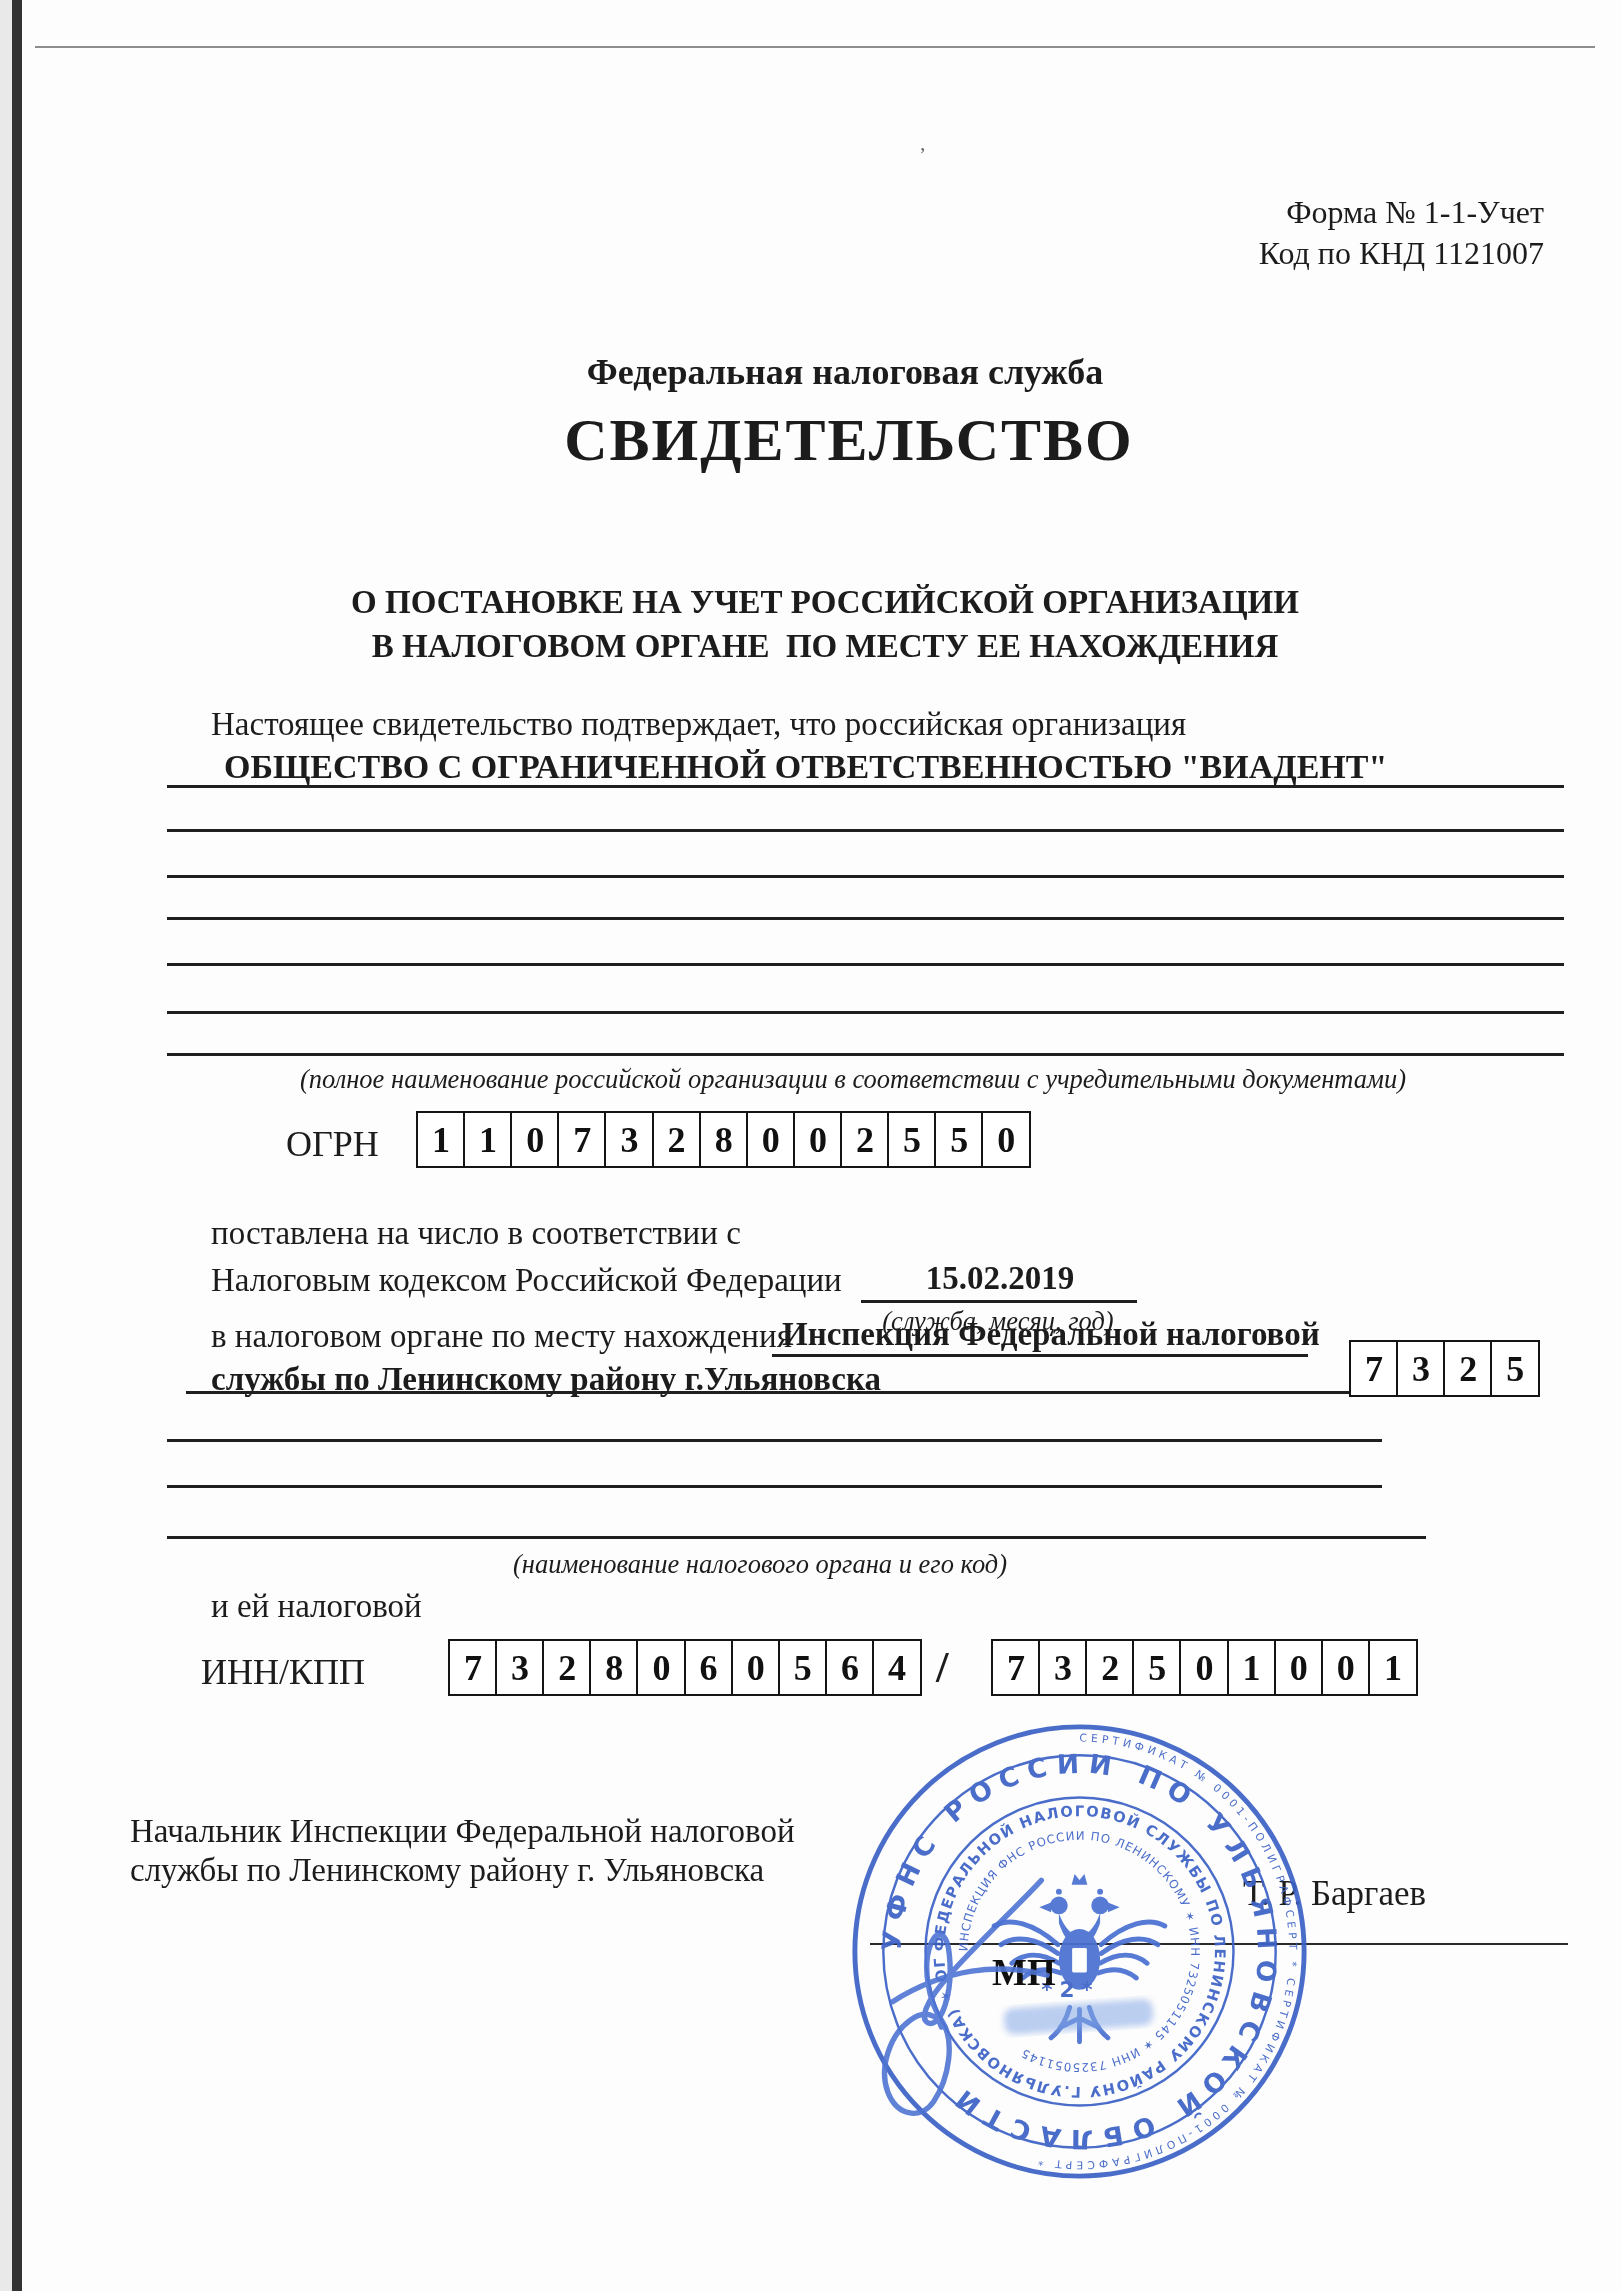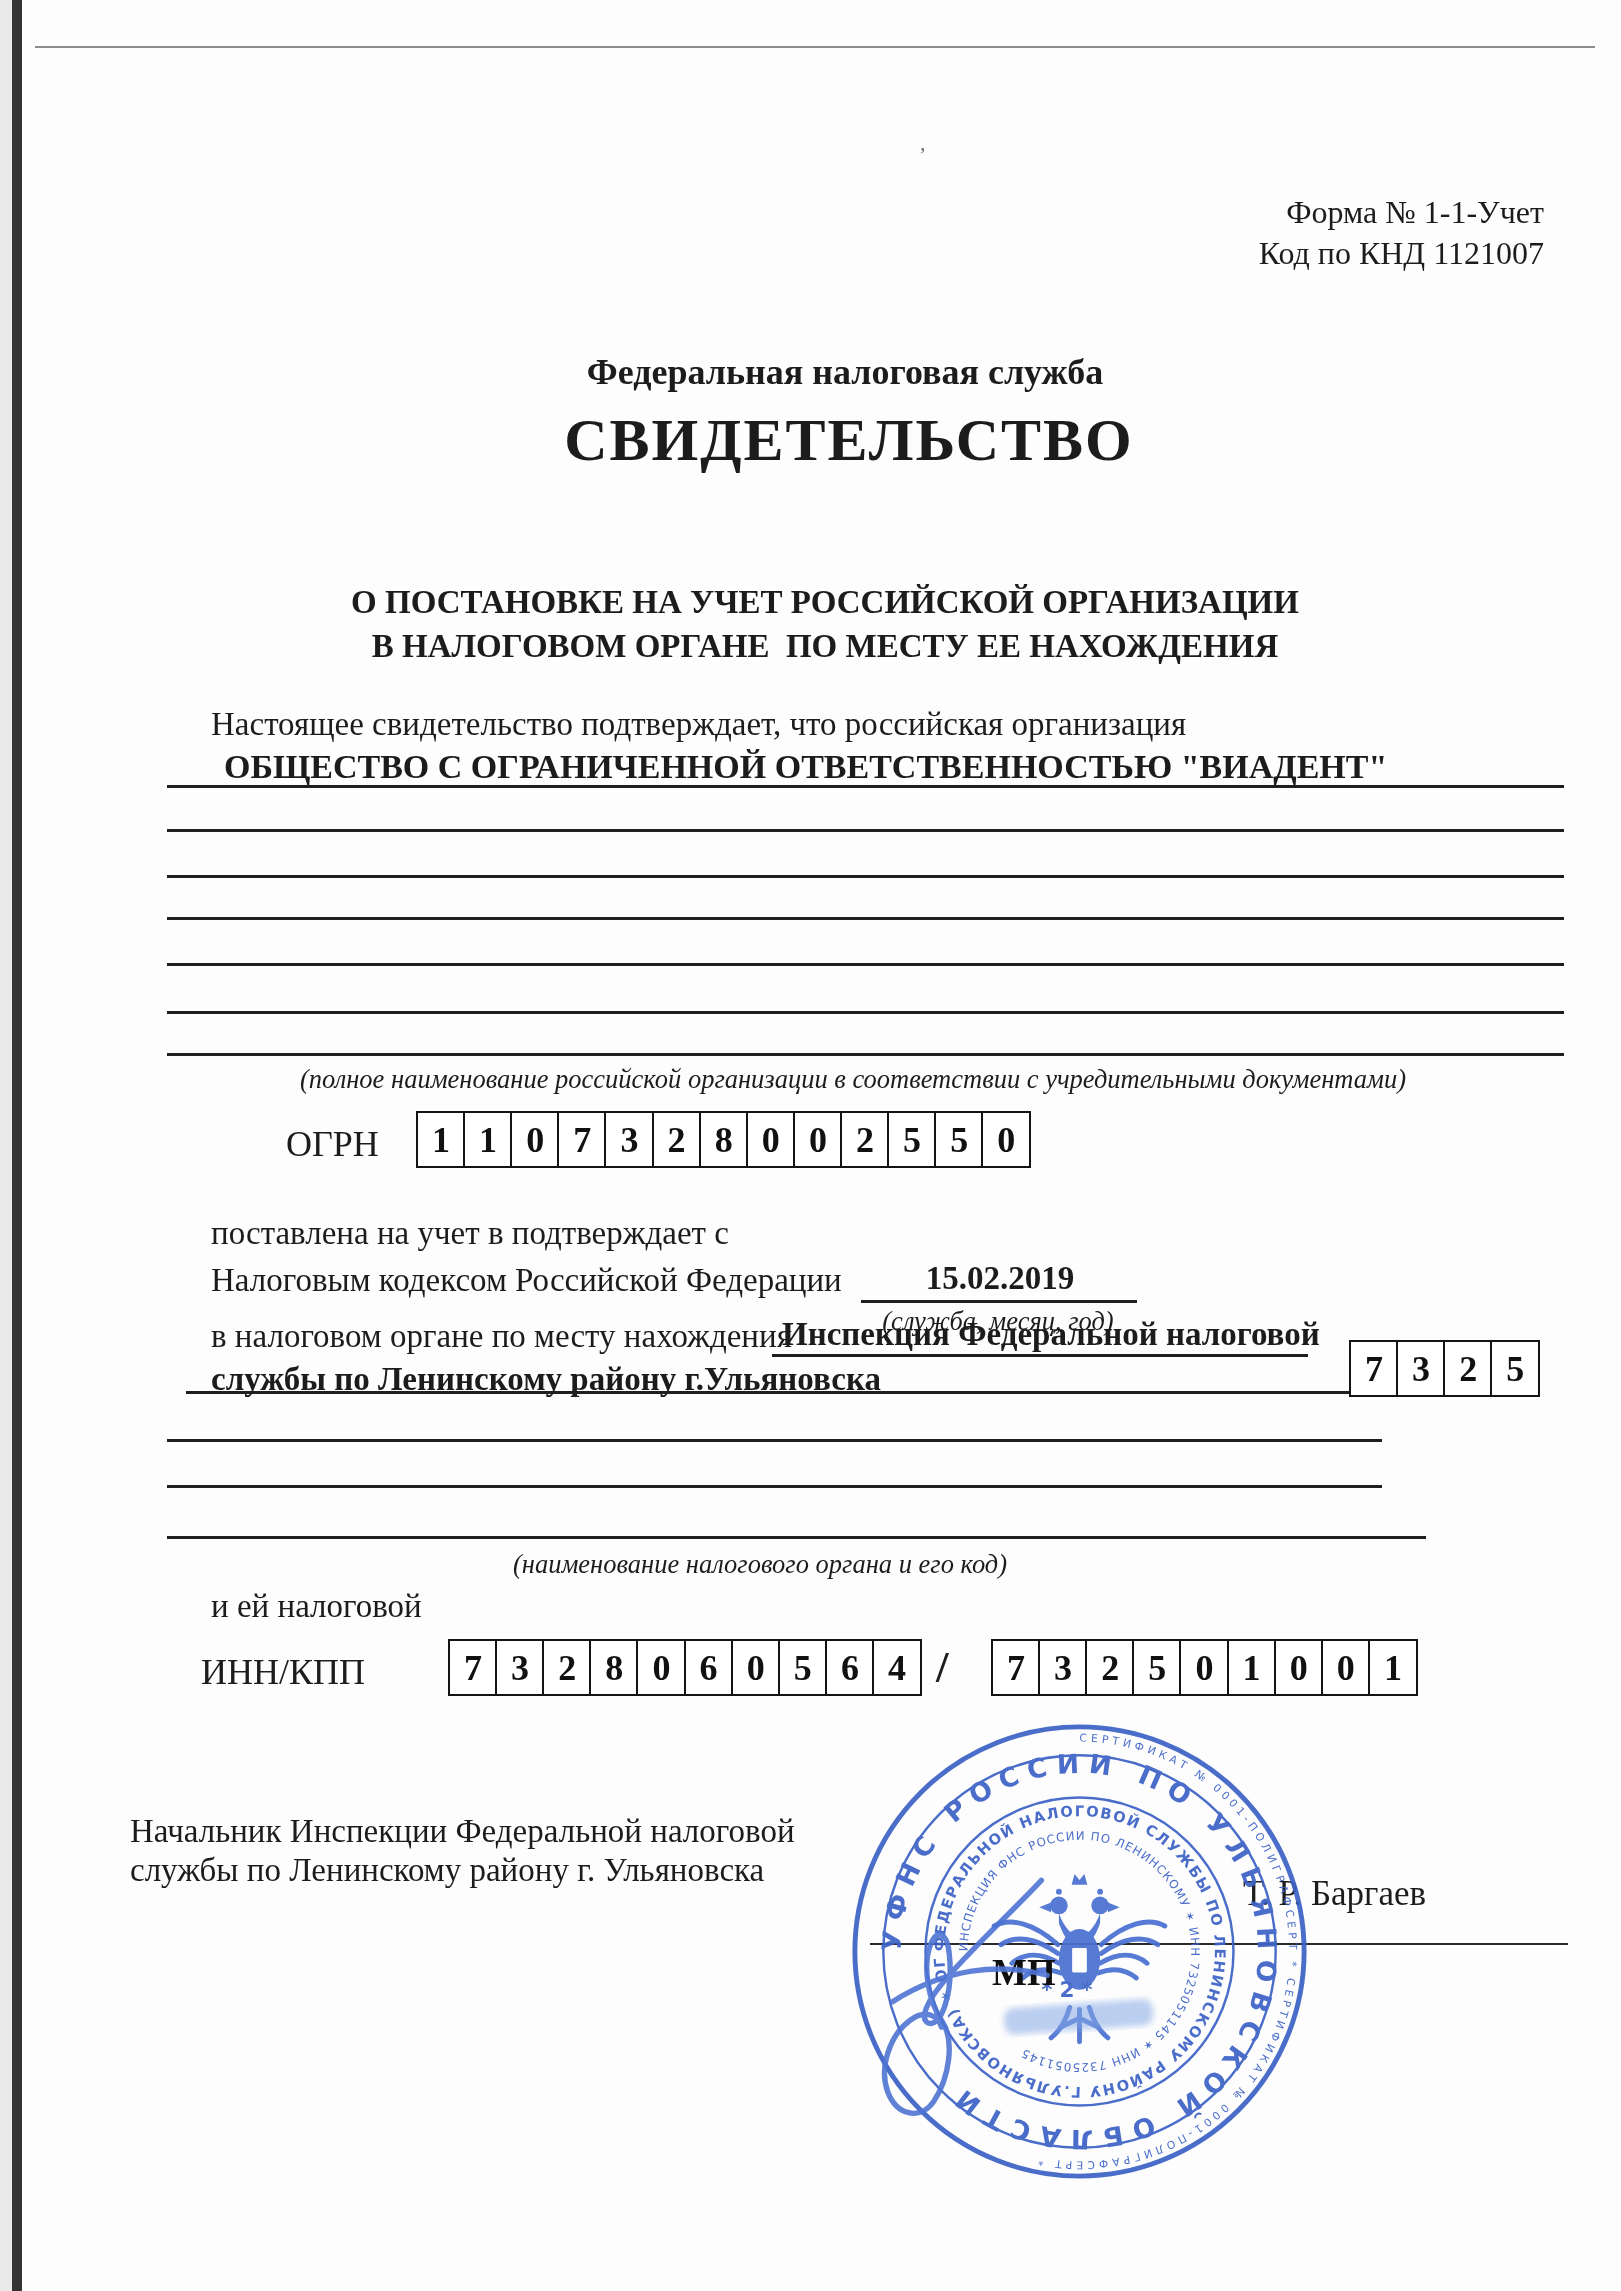--- a/index.html
+++ b/index.html
@@ -76,21 +76,21 @@
       <div class="cell">2</div>
       <div class="cell">8</div>
       <div class="cell">0</div>
       <div class="cell">0</div>
       <div class="cell">2</div>
       <div class="cell">5</div>
       <div class="cell">5</div>
       <div class="cell">0</div>
     </div>
 
-  <div class="abs txt body-text" style="left:211px;top:1215px;">поставлена на учет в подтверждает с</div>
+  <div class="abs txt body-text" style="left:211px;top:1215px;">поставлена на число в соответствии с</div>
   <div class="abs txt body-text" style="left:211px;top:1262px;">Налоговым кодексом Российской Федерации</div>
   <div class="abs txt body-text b center" style="left:1000px;top:1260px;">15.02.2019</div>
   <div class="rule" style="left:861px;top:1300px;width:276px;"></div>
   <div class="abs txt caption center" style="left:998px;top:1306px;">(служба, месяц, год)</div>
 
   <div class="abs txt body-text" style="left:211px;top:1318px;">в налоговом органе по месту нахождения</div>
   <div class="abs txt body-text b" style="left:782px;top:1316px;">Инспекция Федеральной налоговой</div>
   <div class="rule" style="left:772px;top:1354px;width:536px;"></div>
   <div class="abs txt body-text b" style="left:211px;top:1361px;">службы по Ленинскому району г.Ульяновска</div>
   <div class="rule" style="left:186px;top:1391px;width:1166px;"></div>

